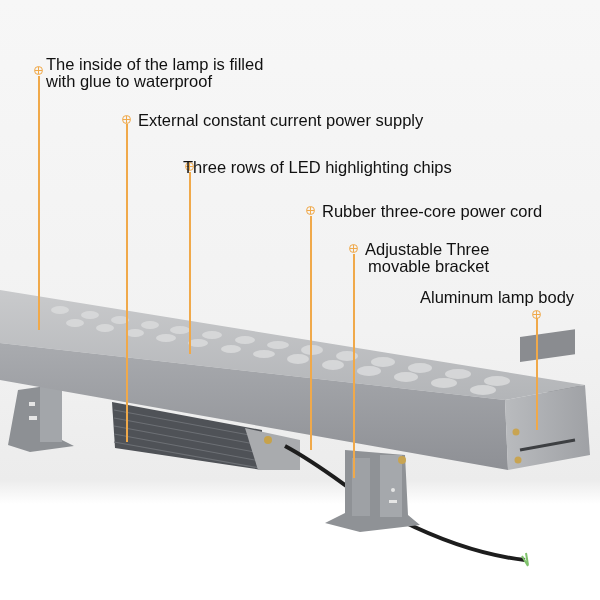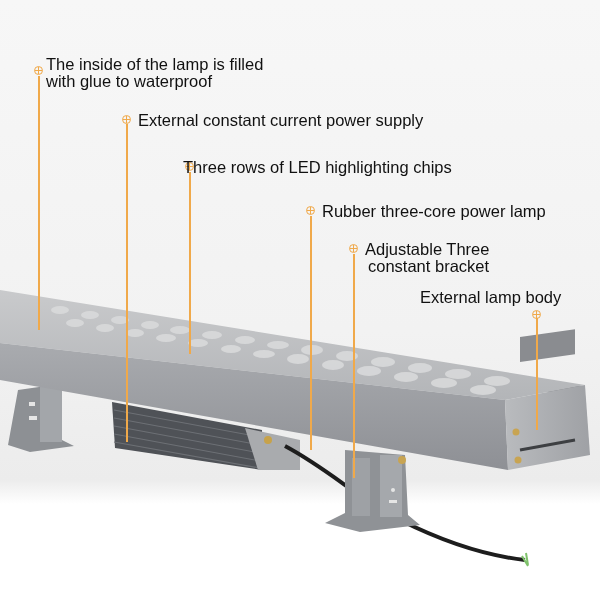--- a/index.html
+++ b/index.html
@@ -124,22 +124,22 @@
     <div>The inside of the lamp is filled</div>
     <div>with glue to waterproof</div>
   </div>
   <div class="label" style="left:138px;top:112px;">
     <div>External constant current power supply</div>
   </div>
   <div class="label" style="left:183px;top:159px;">
     <div>Three rows of LED highlighting chips</div>
   </div>
   <div class="label" style="left:322px;top:203px;">
-    <div>Rubber three-core power lamp</div>
+    <div>Rubber three-core power cord</div>
   </div>
   <div class="label" style="left:365px;top:241px;">
     <div>Adjustable Three</div>
-    <div style="padding-left:3px;">constant bracket</div>
+    <div style="padding-left:3px;">movable bracket</div>
   </div>
   <div class="label" style="left:420px;top:289px;">
-    <div>External lamp body</div>
+    <div>Aluminum lamp body</div>
   </div>
 </div>
 
 </body></html>

